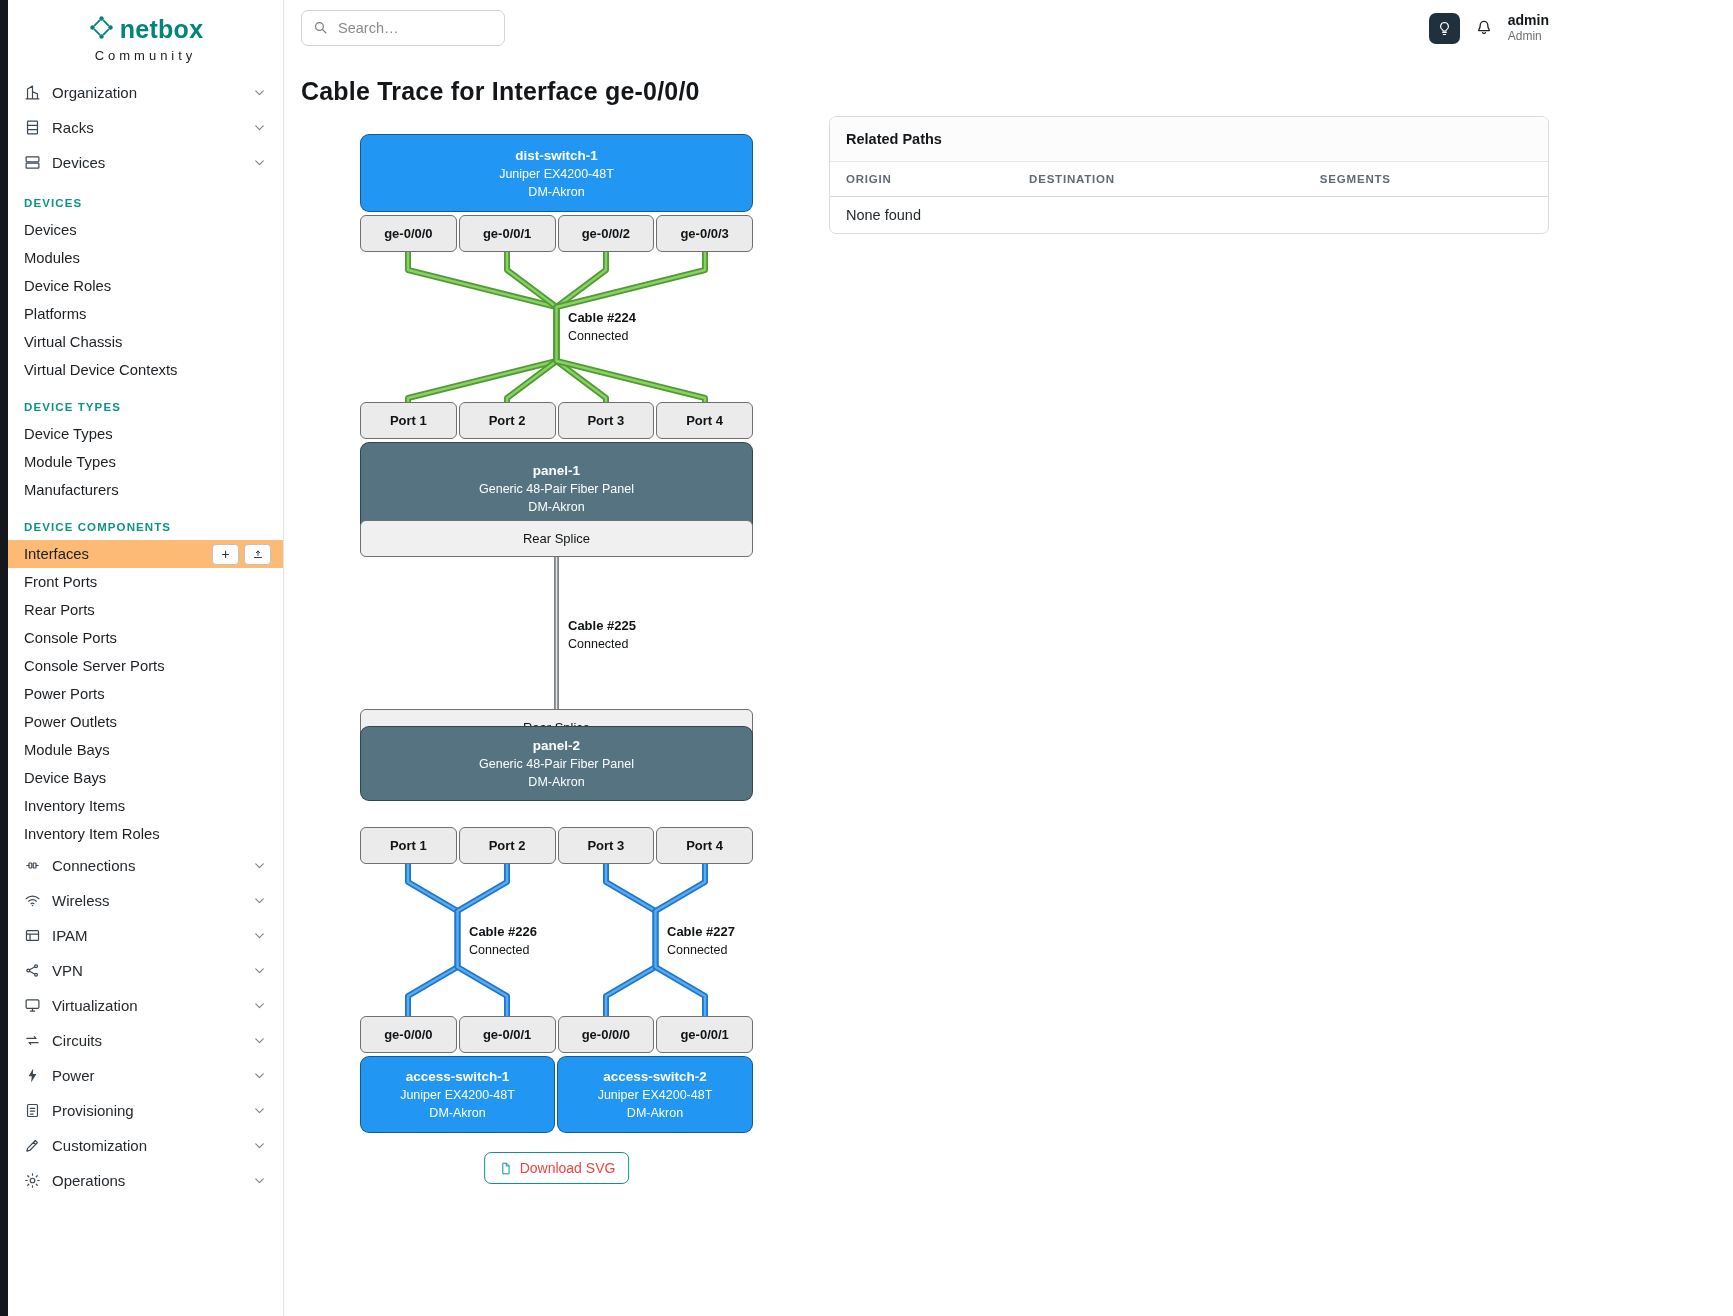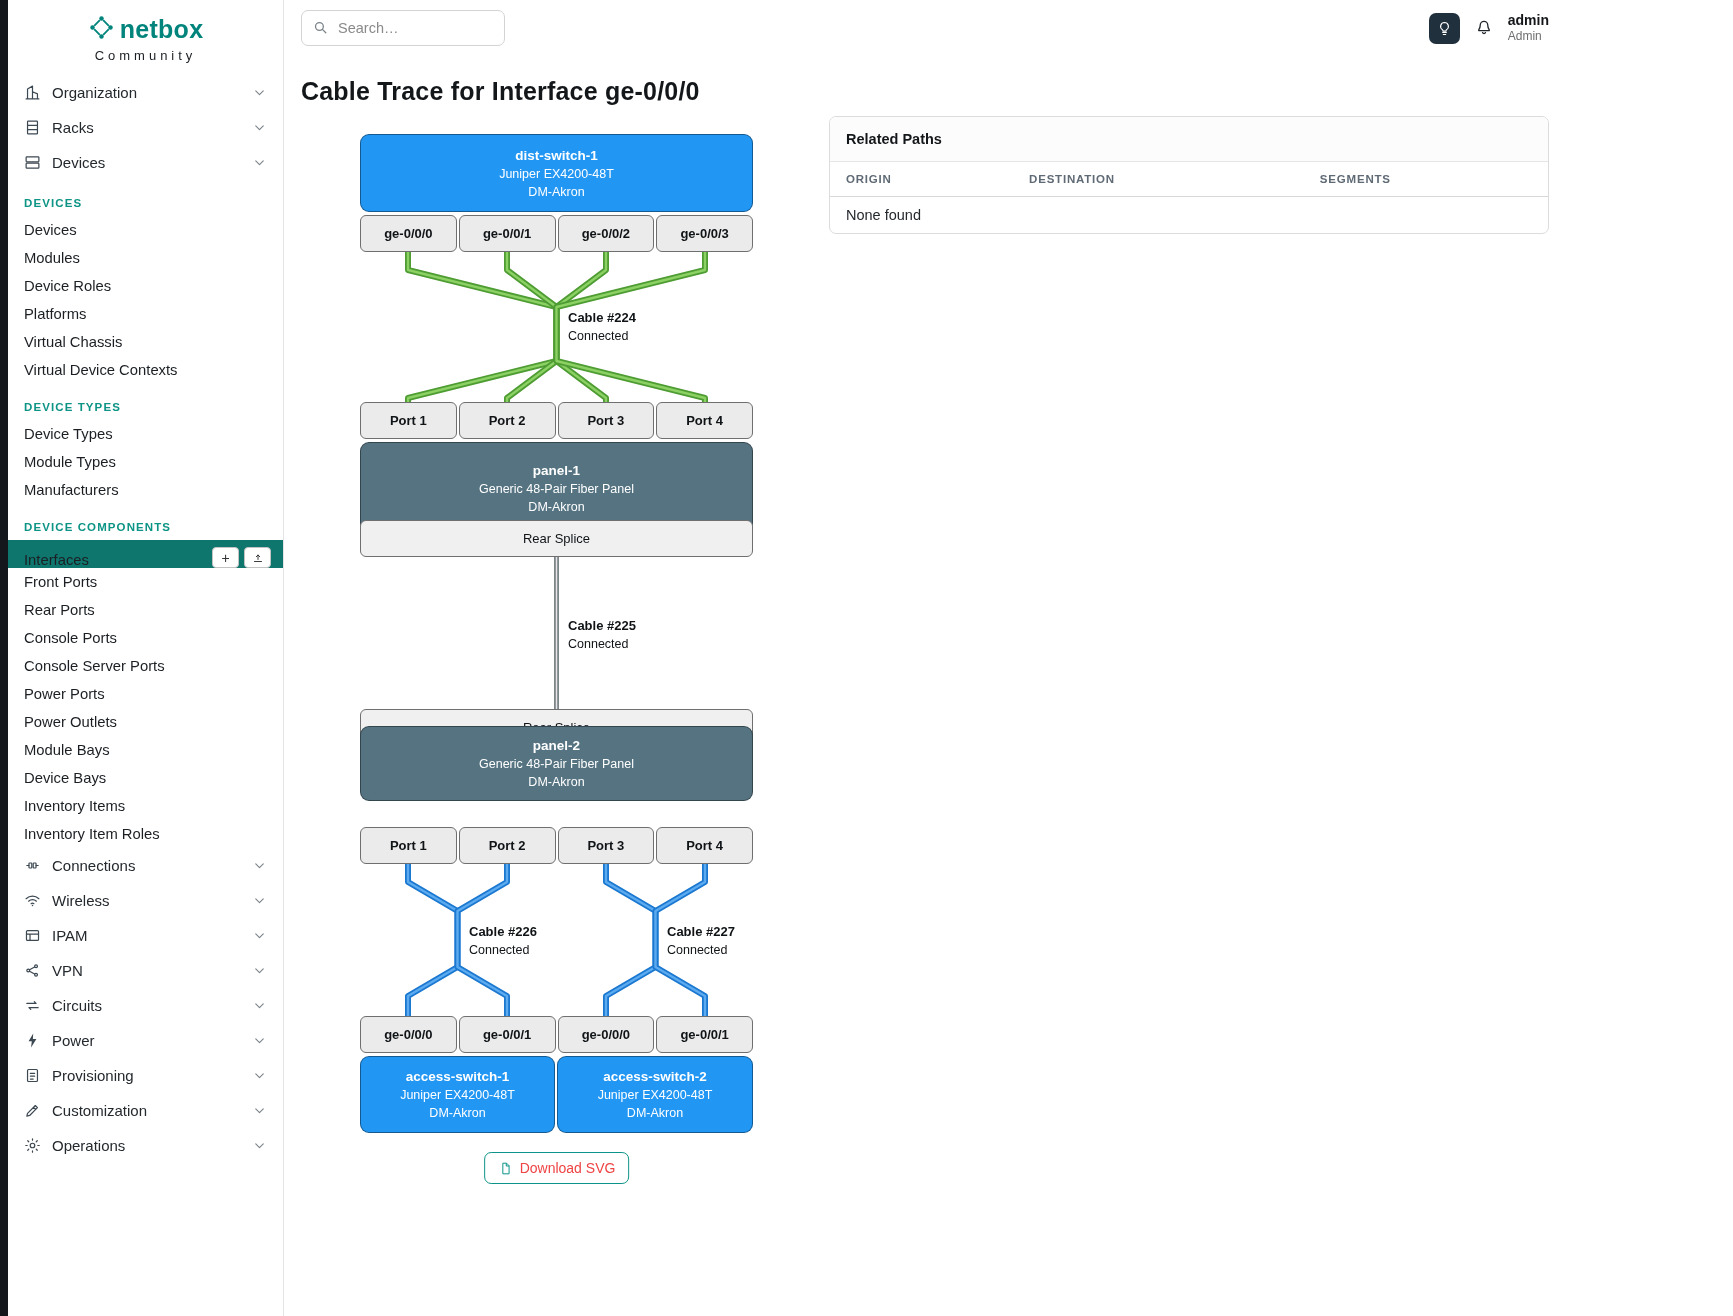--- a/index.html
+++ b/index.html
@@ -18,21 +18,21 @@
   .brand { font-size:25px; font-weight:bold; color:#00847b; letter-spacing:.3px; }
   .community { font-size:13px; letter-spacing:4px; color:#1b1f23; margin-top:3px; font-weight:500; }
 
   .nav-group { display:flex; align-items:center; gap:11px; padding:9px 16px; cursor:pointer; font-size:15px; color:#24292e; }
   .nav-group .nav-label { flex:1; }
   .nav-ic svg { width:17px; height:17px; display:block; stroke:#3c4852; fill:none; stroke-width:1.7; stroke-linecap:round; stroke-linejoin:round; }
   .chev svg { width:15px; height:15px; display:block; stroke:#7a8288; fill:none; stroke-width:1.8; stroke-linecap:round; stroke-linejoin:round; }
 
   .nav-sec-title { padding:17px 16px 7px; font-size:11.5px; font-weight:bold; letter-spacing:1.1px; color:#0c9485; }
   .nav-item { display:flex; align-items:center; padding:0 12px 0 16px; font-size:14.8px; color:#1b1f23; cursor:pointer; height:28px; }
-  .nav-item.active { background:#0f766e;align-items:flex-end; }
+  .nav-item.active { background:#fdba74; }
   .mini-btns { margin-left:auto; display:flex; gap:5px; }
   .mini-btns button { width:27px; height:21px; border:1px solid #c3c3c3; background:#fff; border-radius:4px; font-size:14px; line-height:1; display:flex; align-items:center; justify-content:center; color:#333; cursor:pointer; font-family:inherit; }
   .mini-btns svg { width:12px; height:12px; stroke:#333; fill:none; stroke-width:1.9; stroke-linecap:round; stroke-linejoin:round; }
 
   
   main { flex:1; display:flex; flex-direction:column; min-width:0; }
   .topbar { height:56px; display:flex; align-items:center; padding:0 184px 0 17px; flex:none; }
   .search { position:relative; width:204px; }
   .search input { width:100%; height:36px; border:1px solid #d4d4d4; border-radius:7px; padding:0 10px 0 36px; font-size:14.5px; color:#333; background:#fff; outline:none; font-family:inherit; }
   .search input::placeholder { color:#8a8a8a; }
@@ -229,20 +229,34 @@
   <div class="nav-group">
     <span class="nav-ic">
         <svg viewBox="0 0 24 24">
           <circle cx="6" cy="12" r="2"></circle>
           <circle cx="17" cy="6" r="2"></circle>
           <circle cx="17" cy="18" r="2"></circle>
           <path d="M7.8 11L15 7M7.8 13L15 17"></path>
         </svg>
       </span>
     <span class="nav-label">VPN</span>
+    <span class="chev">
+        <svg viewBox="0 0 24 24">
+          <path d="M6 9.5l6 6 6-6"></path>
+        </svg>
+      </span>
+  </div>
+  <div class="nav-group">
+    <span class="nav-ic">
+        <svg viewBox="0 0 24 24">
+          <rect x="3" y="4" width="18" height="12" rx="1.5"></rect>
+          <path d="M9 20h6M12 16v4"></path>
+        </svg>
+      </span>
+    <span class="nav-label">Virtualization</span>
     <span class="chev">
         <svg viewBox="0 0 24 24">
           <path d="M6 9.5l6 6 6-6"></path>
         </svg>
       </span>
   </div>
   <div class="nav-group">
     <span class="nav-ic">
         <svg viewBox="0 0 24 24">
           <path d="M4 9h13l-2.5-2.5M20 15H7l2.5 2.5"></path>

